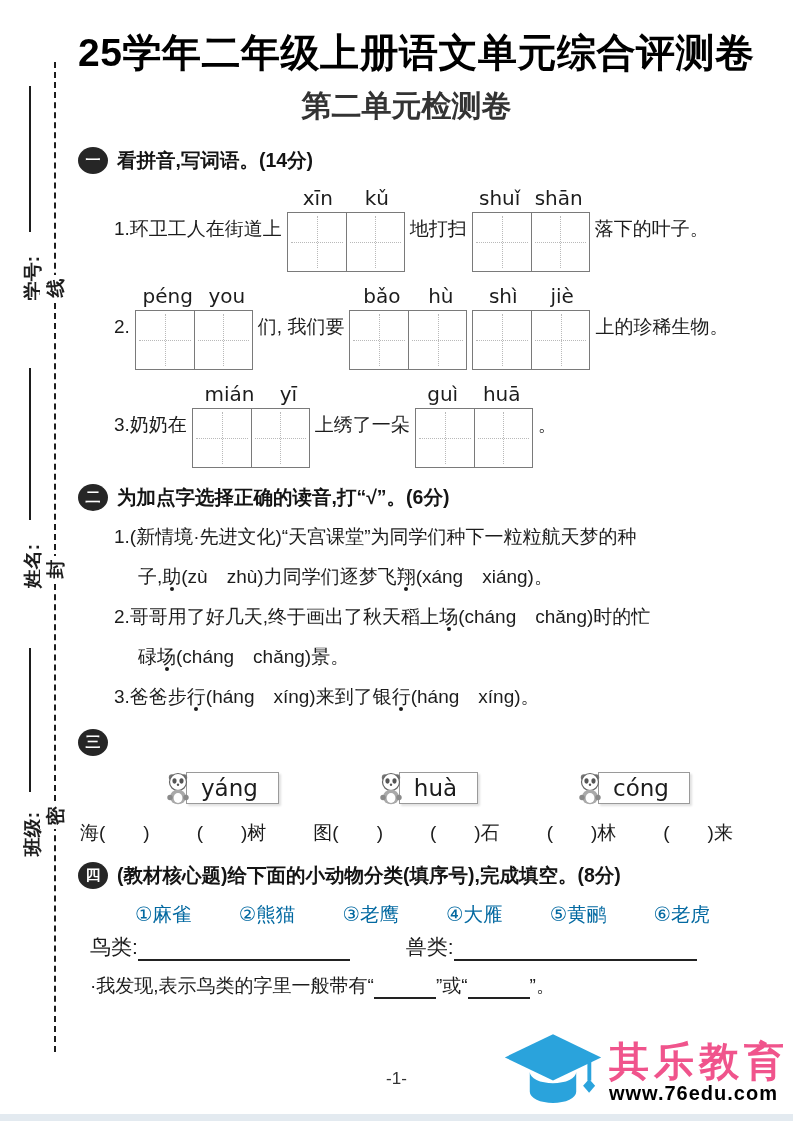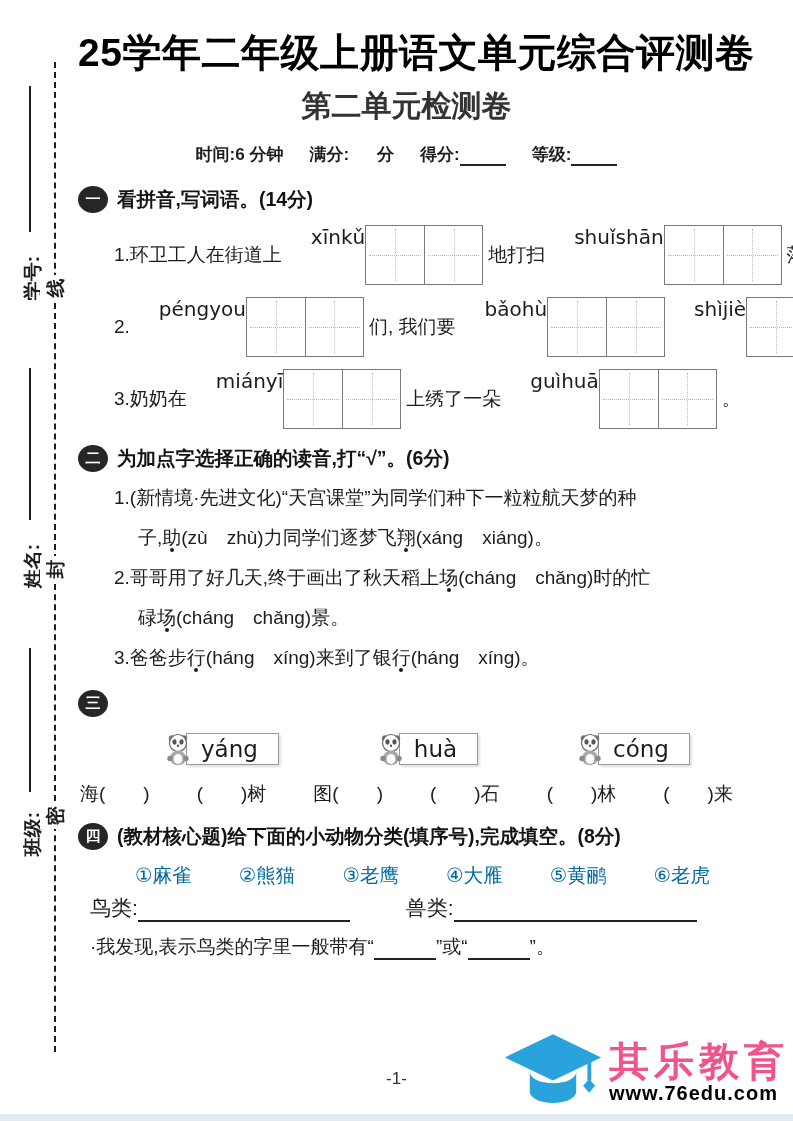--- a/index.html
+++ b/index.html
@@ -39,21 +39,21 @@
   .sec-header { display:flex; align-items:center; gap:9px; margin-top:20px;
     font-size:19.5px; font-weight:bold; color:#141414; }
   .sec-icon { flex:0 0 auto; width:30px; height:27px; background:#262626; color:#fff;
     border-radius:50%; display:flex; align-items:center; justify-content:center;
     font-size:15px; font-weight:bold; }
 
   
   .q1-rows { padding-left:36px; }
   .q1-row { display:flex; align-items:center; gap:5px; margin-top:12px; white-space:nowrap; }
   .q1-text { font-size:19px; color:#1c1c1c; white-space:pre; }
-  .box-group { display:inline-flex; flex-direction:row; align-items:stretch;margin-left:24px; }
+  .box-group { display:inline-flex; flex-direction:column; align-items:stretch; }
   .pinyin-row { display:flex; justify-content:space-around; font-size:20px; color:#1c1c1c;
     margin-bottom:2px; font-family:"DejaVu Sans", sans-serif; }
   .boxes { display:flex; border:1.5px solid #7a7a7a; background:#fff; }
   .cell { width:58px; height:58px; position:relative; }
   .cell + .cell { border-left:1.4px solid #7a7a7a; }
   .cell::before { content:''; position:absolute; left:50%; top:3px; bottom:3px;
     border-left:1.5px dotted #b9b9b9; }
   .cell::after { content:''; position:absolute; top:50%; left:3px; right:3px;
     border-top:1.5px dotted #b9b9b9; }
 
@@ -107,26 +107,20 @@
   <div class="side-label sl2">姓名:</div>
   <div class="side-label sl3">班级:</div>
   <div class="seal-char sc1">线</div>
   <div class="seal-char sc2">封</div>
   <div class="seal-char sc3">密</div>
 
   <div class="content">
     <div class="title">25学年二年级上册语文单元综合评测卷</div>
     <div class="subtitle">第二单元检测卷</div>
 
-    <div class="info-row">
-      <span>时间:6 分钟</span>
-      <span><span>满分:</span><span class="spacer-28"></span><span>分</span></span>
-      <span><span>得分:</span><span class="blank blank-46"></span></span>
-      <span><span>等级:</span><span class="blank blank-46"></span></span>
-    </div>
 
     <div class="sec-header">
       <span class="sec-icon">一</span>
       <span>看拼音,写词语。(14分)</span>
     </div>
     <div class="q1-rows" id="q1-rows">
         <div class="q1-row">
           <span class="q1-text">1.环卫工人在街道上</span>
           <div class="box-group">
             <div class="pinyin-row">

